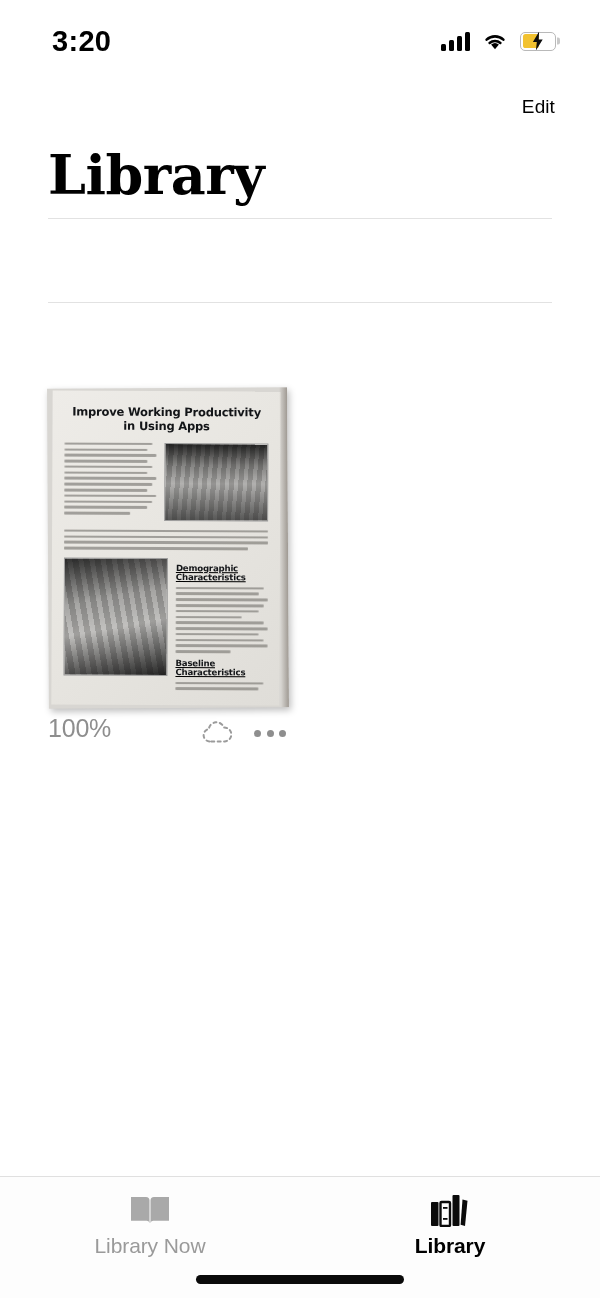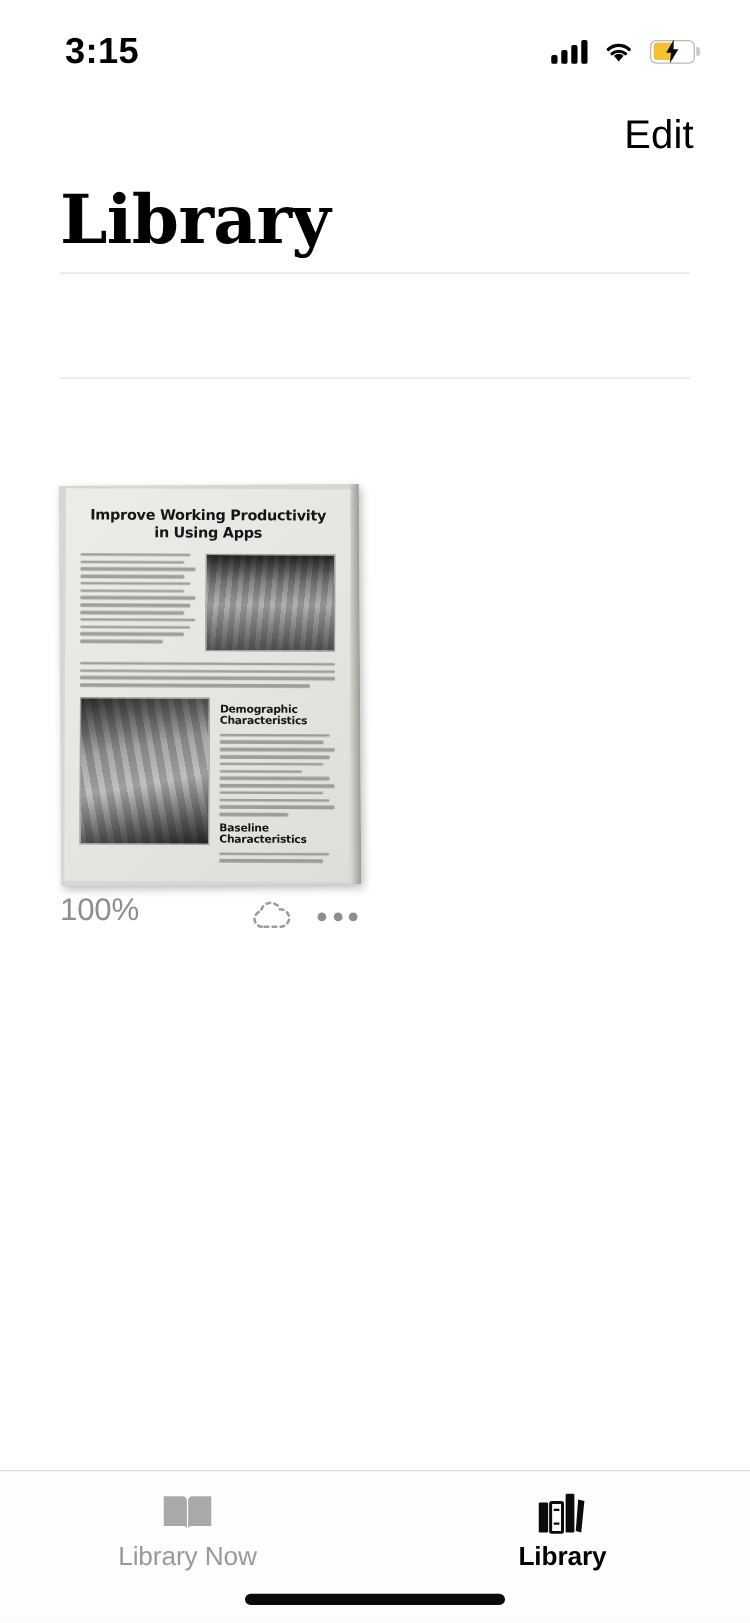--- a/index.html
+++ b/index.html
@@ -102,21 +102,21 @@
     position: absolute;
     top: 76px; left: 0;
     width: 600px;
     height: 62px;
     display: flex;
     align-items: center;
     justify-content: flex-end;
     padding-right: 45px;
   }
   .edit-button {
-    font-size: 32px;
+    font-size: 19px;
     color: #000000;
     letter-spacing: 0.1px;
     cursor: pointer;
     background: none;
     border: none;
     font-family: "Liberation Sans", sans-serif;
   }
 
   
   .large-title {
@@ -234,21 +234,21 @@
     line-height: 1.25;
     letter-spacing: -0.2px;
     margin-bottom: 9px;
   }
 
   .cover-cols {
     display: flex;
     gap: 8px;
     align-items: flex-start;
   }
-  .cover-col-text { width: 104px; }
+  .cover-col-text { width: 104px; text-decoration: underline; }
   .cover-col-img  { width: 104px; }
 
   .tline {
     height: 2.6px;
     background: #8c8a86;
     margin-bottom: 3.2px;
     border-radius: 1px;
     opacity: .78;
     filter: blur(.35px);
   }
@@ -354,21 +354,21 @@
     background: #0a0a0a;
     border-radius: 6px;
   }
 </style>
 </head>
 <body>
 
 <div class="phone">
 
   <div class="status-bar">
-    <div class="status-time">3:15</div>
+    <div class="status-time">3:20</div>
     <div class="status-right">
 
       <div class="signal-bars">
         <i></i>
           <i></i>
           <i></i>
           <i></i>
       </div>
 
       <svg class="wifi-icon" viewBox="0 0 26 20">

